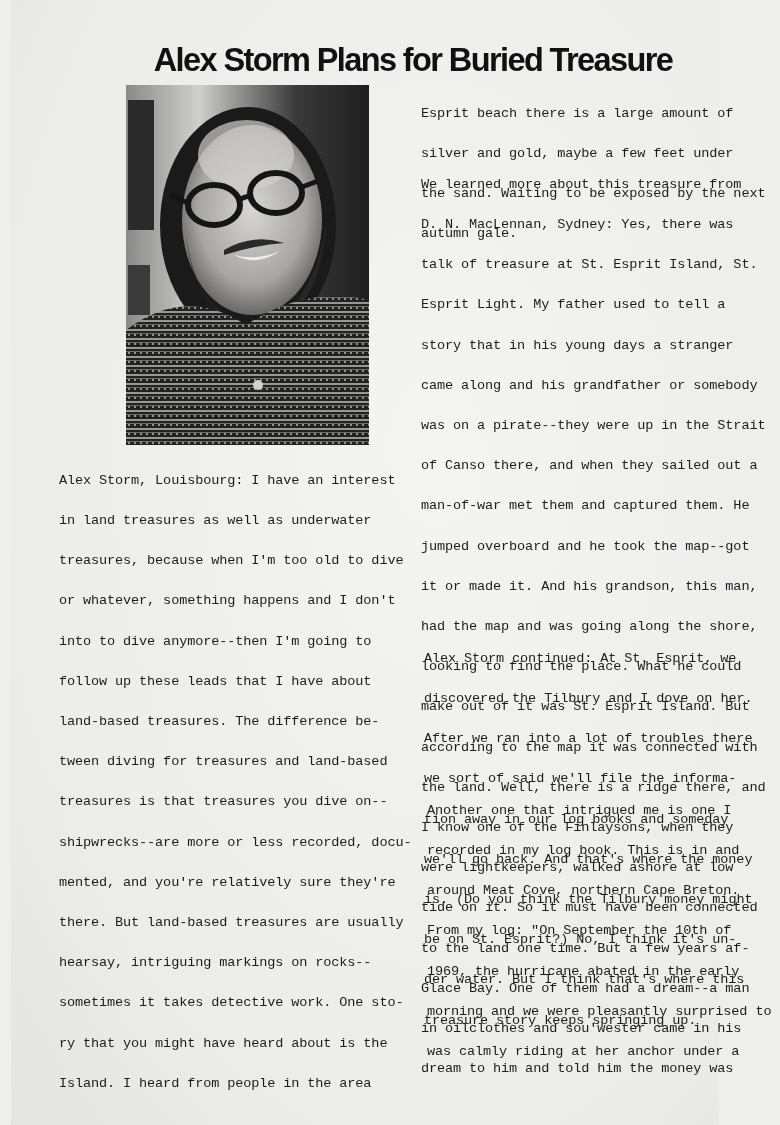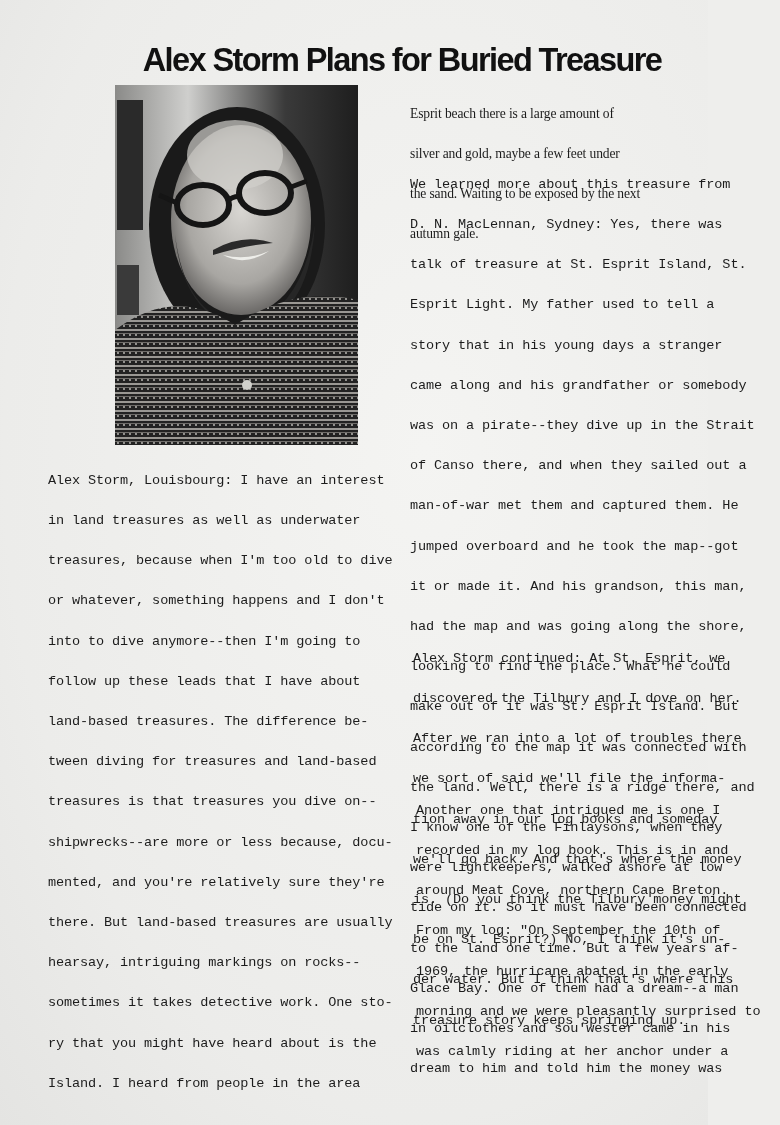--- a/index.html
+++ b/index.html
@@ -3,40 +3,40 @@
 <meta charset="utf-8">
 <style>
   html, body { margin: 0; padding: 0; }
   body {
     width: 780px; height: 1125px; position: relative; overflow: hidden;
     background: #eeeeec;
     font-family: "Liberation Mono", "DejaVu Sans Mono", monospace;
     color: #1c1c1c;
   }
   .page {
-    position: absolute; left: 0; top: 0; width: 708px; height: 1125px;
+    position: absolute; left: 11px; top: 0; width: 708px; height: 1125px;
     background: radial-gradient(ellipse at 60% 40%, #f4f4f2 0%, #ececea 70%, #e4e4e2 100%);
   }
   .title {
     position: absolute; left: 0; top: 44px; width: 804px; text-align: center;
     font-family: "Liberation Sans", "DejaVu Sans", sans-serif;
     font-weight: bold; font-size: 32.5px; letter-spacing: -1.6px;
     color: #111; line-height: 1;
   }
   .photo {
     position: absolute; left: 115px; top: 85px; width: 243px; height: 360px;
     background: #2a2a2a; overflow: hidden;
   }
   .photo svg { display: block; }
   .col {
     position: absolute; font-size: 13.55px; line-height: 13.4px;
     white-space: pre; letter-spacing: -0.12px;
   }
   .col-left { left: 48px; top: 447px; }
-  .col-right-a { left: 410px; top: 80px; font-family: Liberation Serif, serif; }
+  .col-right-a { left: 410px; top: 80px; }
   .col-right-b { left: 410px; top: 151px; }
   .col-right-c { left: 413px; top: 625px; }
   .col-right-d { left: 416px; top: 777px; }
   .line { display: block; height: 13.4px; }
   .u { text-underline-offset: 2px; }
 </style>
 </head>
 <body>
 
 <div class="page">
@@ -94,21 +94,21 @@
   <div class="col col-left">
     <span class="line"><span>Alex Storm, Louisbourg: I have an interest</span></span>
     <span class="line">in land treasures as well as underwater</span>
     <span class="line">treasures, because when I'm too old to dive</span>
     <span class="line">or whatever, something happens and I don't</span>
     <span class="line">into to dive anymore--then I'm going to</span>
     <span class="line">follow up these leads that I have about</span>
     <span class="line">land-based treasures. The difference be-</span>
     <span class="line">tween diving for treasures and land-based</span>
     <span class="line">treasures is that treasures you dive on--</span>
-    <span class="line">shipwrecks--are more or less because, docu-</span>
+    <span class="line">shipwrecks--are more or less recorded, docu-</span>
     <span class="line">mented, and you're relatively sure they're</span>
     <span class="line">there. But land-based treasures are usually</span>
     <span class="line">hearsay, intriguing markings on rocks--</span>
     <span class="line">sometimes it takes detective work. One sto-</span>
     <span class="line">ry that you might have heard about is the</span>
     <span class="line">Island. I heard from people in the area</span>
     
     
     
     
@@ -143,21 +143,21 @@
     <span class="line">autumn gale.</span>
   </div>
 
   <div class="col col-right-b">
     <span class="line u">We learned more about this treasure from</span>
     <span class="line"><span class="u">D. N. MacLennan, Sydney:</span><span> Yes, there was</span></span>
     <span class="line">talk of treasure at St. Esprit Island, St.</span>
     <span class="line">Esprit Light. My father used to tell a</span>
     <span class="line">story that in his young days a stranger</span>
     <span class="line">came along and his grandfather or somebody</span>
-    <span class="line">was on a pirate--they dive up in the Strait</span>
+    <span class="line">was on a pirate--they were up in the Strait</span>
     <span class="line">of Canso there, and when they sailed out a</span>
     <span class="line">man-of-war met them and captured them. He</span>
     <span class="line">jumped overboard and he took the map--got</span>
     <span class="line">it or made it. And his grandson, this man,</span>
     <span class="line">had the map and was going along the shore,</span>
     <span class="line">looking to find the place. What he could</span>
     <span class="line">make out of it was St. Esprit Island. But</span>
     <span class="line">according to the map it was connected with</span>
     <span class="line">the land. Well, there is a ridge there, and</span>
     <span class="line">I know one of the Finlaysons, when they</span>

